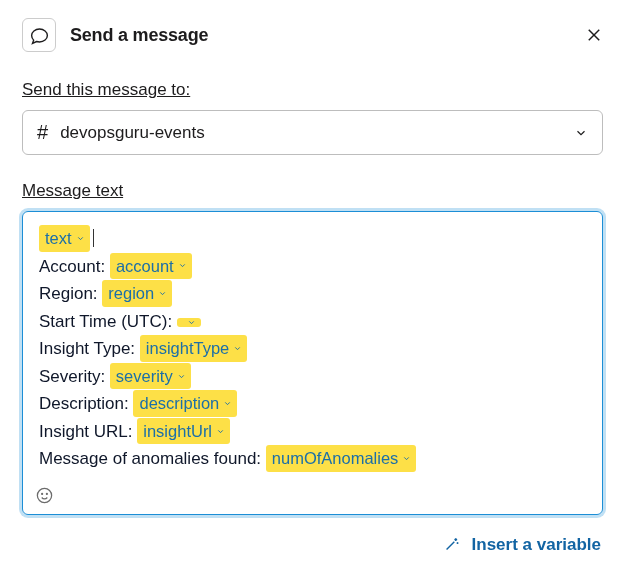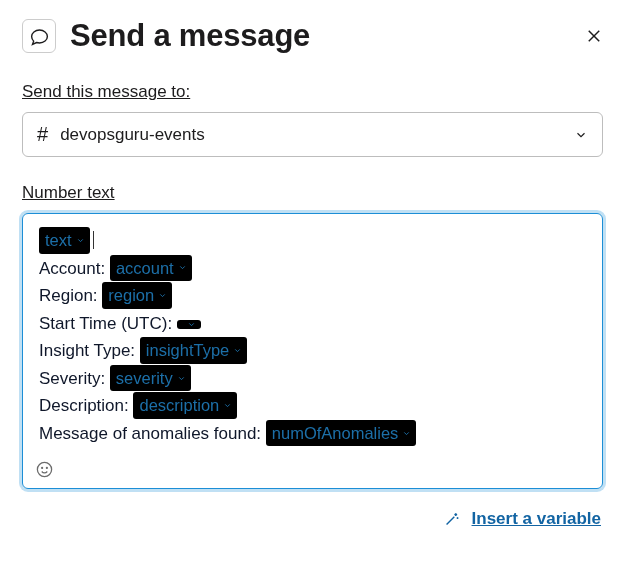--- a/index.html
+++ b/index.html
@@ -21,21 +21,21 @@
     width: 34px;
     height: 34px;
     border: 1px solid #ccc;
     border-radius: 6px;
     display: flex;
     align-items: center;
     justify-content: center;
   }
   .icon-speech-svg { width: 21px; height: 21px; }
   .title {
-    font-size: 31px;
+    font-size: 18px;
     font-weight: 800;
     flex: 1;
     letter-spacing: -0.2px;
   }
   .close-icon {
     width: 18px; height: 18px;
     stroke: #1d1c1d;
     cursor: pointer;
   }
   .field-label {
@@ -79,21 +79,21 @@
     line-height: 1.62;
     color: #1d1c1d;
   }
   .msg-line {
     display: block;
   }
   .label-text { color: #0f172a; }
   .var-chip {
     display: inline-flex;
     align-items: center;
-    background: #000000;
+    background: #fde047;
     color: #1c6fa8;
     border-radius: 3px;
     padding: 0px 5px 0px 6px;
     font-size: 16.5px;
     cursor: pointer;
   }
   .var-chip .mini-chev {
     width: 9px; height: 9px;
     stroke: #1c6fa8;
     margin-left: 4px;
@@ -123,21 +123,20 @@
     padding-right: 2px;
   }
   .insert-var {
     display: inline-flex;
     align-items: center;
     gap: 12px;
     color: #1264a3;
     font-weight: 700;
     font-size: 17px;
     cursor: pointer;
-    text-decoration: underline;
   }
   .wand {
     width: 17px; height: 17px;
     stroke: #1264a3;
   }
 </style>
 </head>
 <body>
 
 <div class="header">
@@ -156,21 +155,21 @@
 <div class="field-label">Send this message to:</div>
 
 <div class="select-box">
   <span class="hash">#</span>
   <span class="channel-name">devopsguru-events</span>
   <svg class="chevron" viewBox="0 0 24 24" fill="none" stroke-width="2">
     <polyline points="6 9 12 15 18 9"></polyline>
   </svg>
 </div>
 
-<div class="field-label">Number text</div>
+<div class="field-label">Message text</div>
 
 <div class="message-box">
   <div class="message-content" id="message-content">
       <span class="msg-line"><span class="var-chip">
           <span>text</span>
           <svg class="mini-chev" viewBox="0 0 24 24" fill="none" stroke-width="2.5">
             <polyline points="6 9 12 15 18 9"></polyline>
           </svg>
         </span><span class="cursor"></span></span>
       <span class="msg-line"><span class="label-text">Account: </span><span class="var-chip">
@@ -197,20 +196,26 @@
           </svg>
         </span></span>
       <span class="msg-line"><span class="label-text">Severity: </span><span class="var-chip">
           <span>severity</span>
           <svg class="mini-chev" viewBox="0 0 24 24" fill="none" stroke-width="2.5">
             <polyline points="6 9 12 15 18 9"></polyline>
           </svg>
         </span></span>
       <span class="msg-line"><span class="label-text">Description: </span><span class="var-chip">
           <span>description</span>
+          <svg class="mini-chev" viewBox="0 0 24 24" fill="none" stroke-width="2.5">
+            <polyline points="6 9 12 15 18 9"></polyline>
+          </svg>
+        </span></span>
+      <span class="msg-line"><span class="label-text">Insight URL: </span><span class="var-chip">
+          <span>insightUrl</span>
           <svg class="mini-chev" viewBox="0 0 24 24" fill="none" stroke-width="2.5">
             <polyline points="6 9 12 15 18 9"></polyline>
           </svg>
         </span></span>
       <span class="msg-line"><span class="label-text">Message of anomalies found: </span><span class="var-chip">
           <span>numOfAnomalies</span>
           <svg class="mini-chev" viewBox="0 0 24 24" fill="none" stroke-width="2.5">
             <polyline points="6 9 12 15 18 9"></polyline>
           </svg>
         </span></span>

